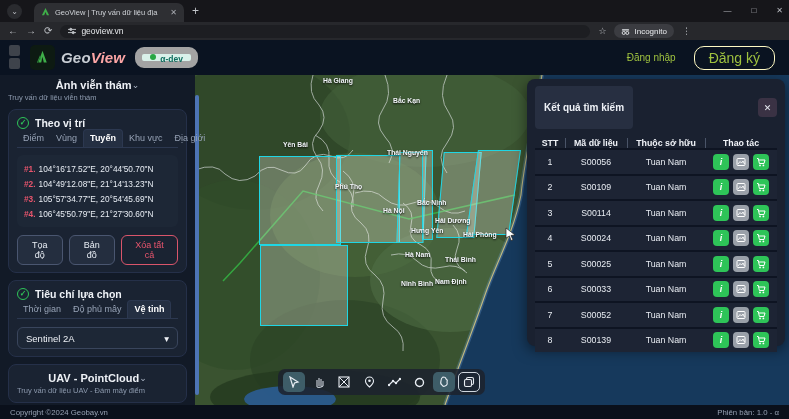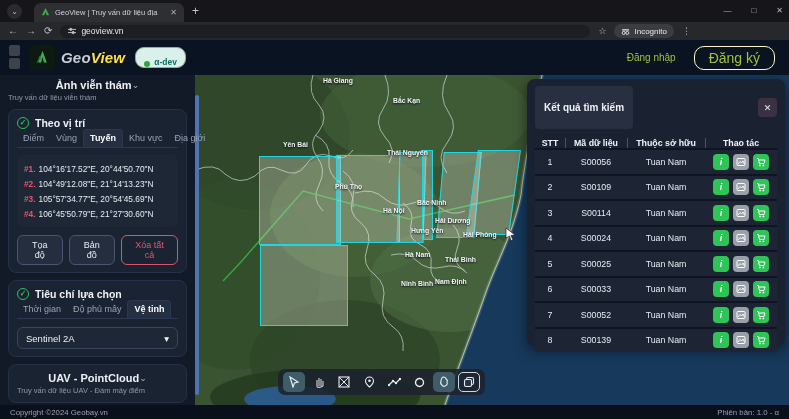--- a/index.html
+++ b/index.html
@@ -25,24 +25,24 @@
   .star { color:#bfc2c7; font-size:9px; background:none; border:none; }
   .incog { display:flex; align-items:center; gap:4px; background:#3b3c41; border-radius:8px; height:14px; padding:0 7px; color:#e8eaed; font-size:8px; }
   .dots { color:#bfc2c7; background:none; border:none; font-size:9px; letter-spacing:0; }
 
   
   .appheader { position:absolute; left:0; top:40px; width:789px; height:35px; background:#0a1321; display:flex; align-items:center; z-index:30; }
   .hsq { position:absolute; left:9px; width:11px; height:11px; background:#3e434b; border-radius:2px; border:none; }
   .hsq.s1{ top:5px; } .hsq.s2{ top:18px; }
   .logo { width:25px; height:25px; margin-left:30px; border-radius:5px; background:#0d1a12; display:flex; align-items:center; justify-content:center; }
   .brand { margin-left:6px; font-size:15px; font-weight:bold; font-style:italic; letter-spacing:.2px; }
-  .brand .geo { color:#c8cdd4; } .brand .view { color:#fde047; }
+  .brand .geo { color:#c8cdd4; } .brand .view { color:#fca5a5; }
   .tagline { margin-left:34px; background:#151f30; border-radius:6px; padding:4px 10px; font-size:10px; font-weight:bold; color:#e8ecf2; white-space:nowrap; }
   .tagline .dia { color:#e0a53a; } .tagline .kg { color:#6cbf47; }
-  .adev { margin-left:10px; background:#d9f1ea; border:1px solid #a3a3a3; border-radius:9px; height:21px; display:flex; align-items:flex-end; gap:4px; padding:0 8px; font-size:8.5px; color:#0f6e5f; font-weight:bold; }
+  .adev { margin-left:10px; background:#d9f1ea; border:7px solid #a3a3a3; border-radius:9px; height:21px; display:flex; align-items:flex-start; gap:4px; padding:0 8px; font-size:8.5px; color:#0f6e5f; font-weight:bold; }
   .adev .dot { width:6px; height:6px; border-radius:50%; background:#28a745; }
   .hspacer { flex:1; }
   .login { color:#9fc23f; font-size:10px; background:none; border:none; margin-right:18px; }
   .register { color:#9fc23f; font-size:14px; background:none; border:1px solid #fef9c3; border-radius:10px; padding:3px 14px; margin-right:14px; }
 
   
   .sidebar { position:absolute; left:0; top:75px; width:195px; height:330px; background:#121a27; padding:4px 8px; z-index:20; }
   .sb-title-row { display:flex; align-items:center; justify-content:center; }
   .sb-title { color:#eef1f6; font-size:11px; font-weight:bold; }
   .sb-sub { color:#8d9aae; font-size:7.5px; margin-top:2px; }

